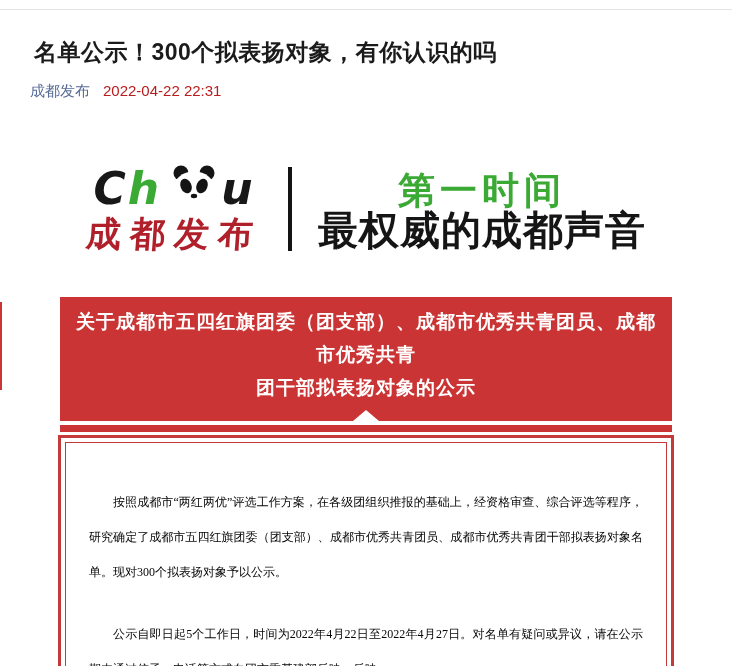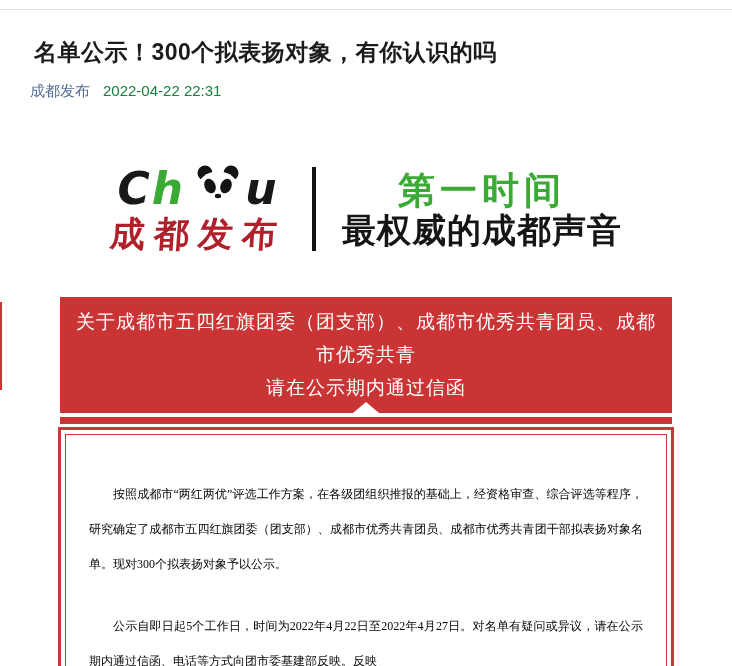--- a/index.html
+++ b/index.html
@@ -14,21 +14,21 @@
     background: #e4e4e4;
   }
   .content { padding: 33px 30px 0; }
 
   .title {
     margin: 4px; font-size: 23px; line-height: 30px; font-weight: bold;
     color: #1b1b1b; letter-spacing: 0.5px;
   }
   .meta { margin-top: 15px; font-size: 15px; display: flex; gap: 13px; align-items: baseline; }
   .meta .source { color: #576b95; cursor: pointer; }
-  .meta .date { color: #15803d; }
+  .meta .date { color: #b91c1c; }
 
   
   .logo-section {
     margin-top: 52px; height: 112px;
     display: flex; align-items: center; justify-content: center; gap: 26px;
   }
   .logo-left { text-align: center; }
   .en-row {
     display: flex; align-items: center; justify-content: center;
     font-family: "DejaVu Sans", sans-serif; font-style: italic; font-weight: bold;
@@ -37,27 +37,27 @@
   .en-row .h-green { color: #3aaa35; }
   .panda { margin: -6px 4px 0 10px; }
   .cn-row {
     margin-top: 0px; font-family: "Liberation Serif", serif; font-weight: bold;
     font-size: 35px; line-height: 40px; color: #b0202a; letter-spacing: 9px;
     transform: skewX(-4deg);
   }
   .divider { width: 4px; height: 84px; background: #141414; }
   .logo-right { text-align: center; font-family: "Liberation Serif", serif; font-weight: bold; }
   .tagline-top { font-size: 37px; line-height: 40px; color: #3aaa35; letter-spacing: 5px; }
-  .tagline-bottom { font-size: 34px; line-height: 34px; color: #151515; letter-spacing: 1px; margin-top: 3px; }
+  .tagline-bottom { font-size: 40px; line-height: 34px; color: #151515; letter-spacing: 1px; margin-top: 3px; }
 
   
   .banner {
     margin: 32px 30px 0; background: #cb3434; color: #ffffff;
-    text-align: center; padding: 8px 10px 9px; position: relative;
-    font-weight: normal; font-size: 19px;
+    text-align: center; padding: 8px 10px 17px; position: relative;
+    font-weight: bold; font-size: 19px;
   }
   .banner-line { line-height: 33px; letter-spacing: 1px; }
   .notch {
     position: absolute; bottom: 0; left: 50%; transform: translateX(-50%);
     width: 0; height: 0;
     border-left: 13px solid transparent; border-right: 13px solid transparent;
     border-bottom: 11px solid #ffffff;
   }
   .left-sliver { position: absolute; left: 0; top: 302px; width: 2px; height: 88px; background: #cb3434; }
 
@@ -105,21 +105,21 @@
     </div>
     <div class="divider"></div>
     <div class="logo-right">
       <div class="tagline-top">第一时间</div>
       <div class="tagline-bottom">最权威的成都声音</div>
     </div>
   </div>
 
   <div class="banner">
     <div class="banner-line">关于成都市五四红旗团委（团支部）、成都市优秀共青团员、成都市优秀共青</div>
-    <div class="banner-line">请在公示期内通过信函</div>
+    <div class="banner-line">团干部拟表扬对象的公示</div>
     <span class="notch"></span>
   </div>
 
   <div class="rule"></div>
 
   <div class="notice-box">
     <div class="notice-inner">
       <p>按照成都市“两红两优”评选工作方案，在各级团组织推报的基础上，经资格审查、综合评选等程序，研究确定了成都市五四红旗团委（团支部）、成都市优秀共青团员、成都市优秀共青团干部拟表扬对象名单。现对300个拟表扬对象予以公示。</p>
       <p>公示自即日起5个工作日，时间为2022年4月22日至2022年4月27日。对名单有疑问或异议，请在公示期内通过信函、电话等方式向团市委基建部反映。反映</p>
     </div>

